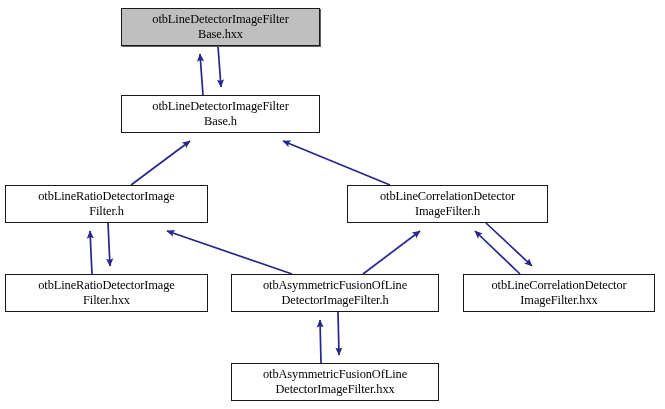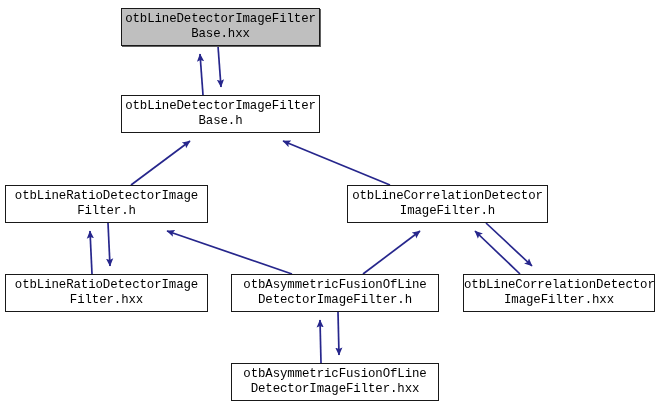--- a/index.html
+++ b/index.html
@@ -6,21 +6,21 @@
   html, body {
     margin: 0;
     padding: 0;
     background: #ffffff;
   }
   #graph-root {
     position: relative;
     width: 665px;
     height: 409px;
     background: #ffffff;
-    font-family: Liberation Mono, monospace;
+    font-family: Liberation Serif, serif;
     overflow: hidden;
   }
   svg.edges {
     position: absolute;
     left: 0;
     top: 0;
     width: 665px;
     height: 409px;
     pointer-events: none;
   }

